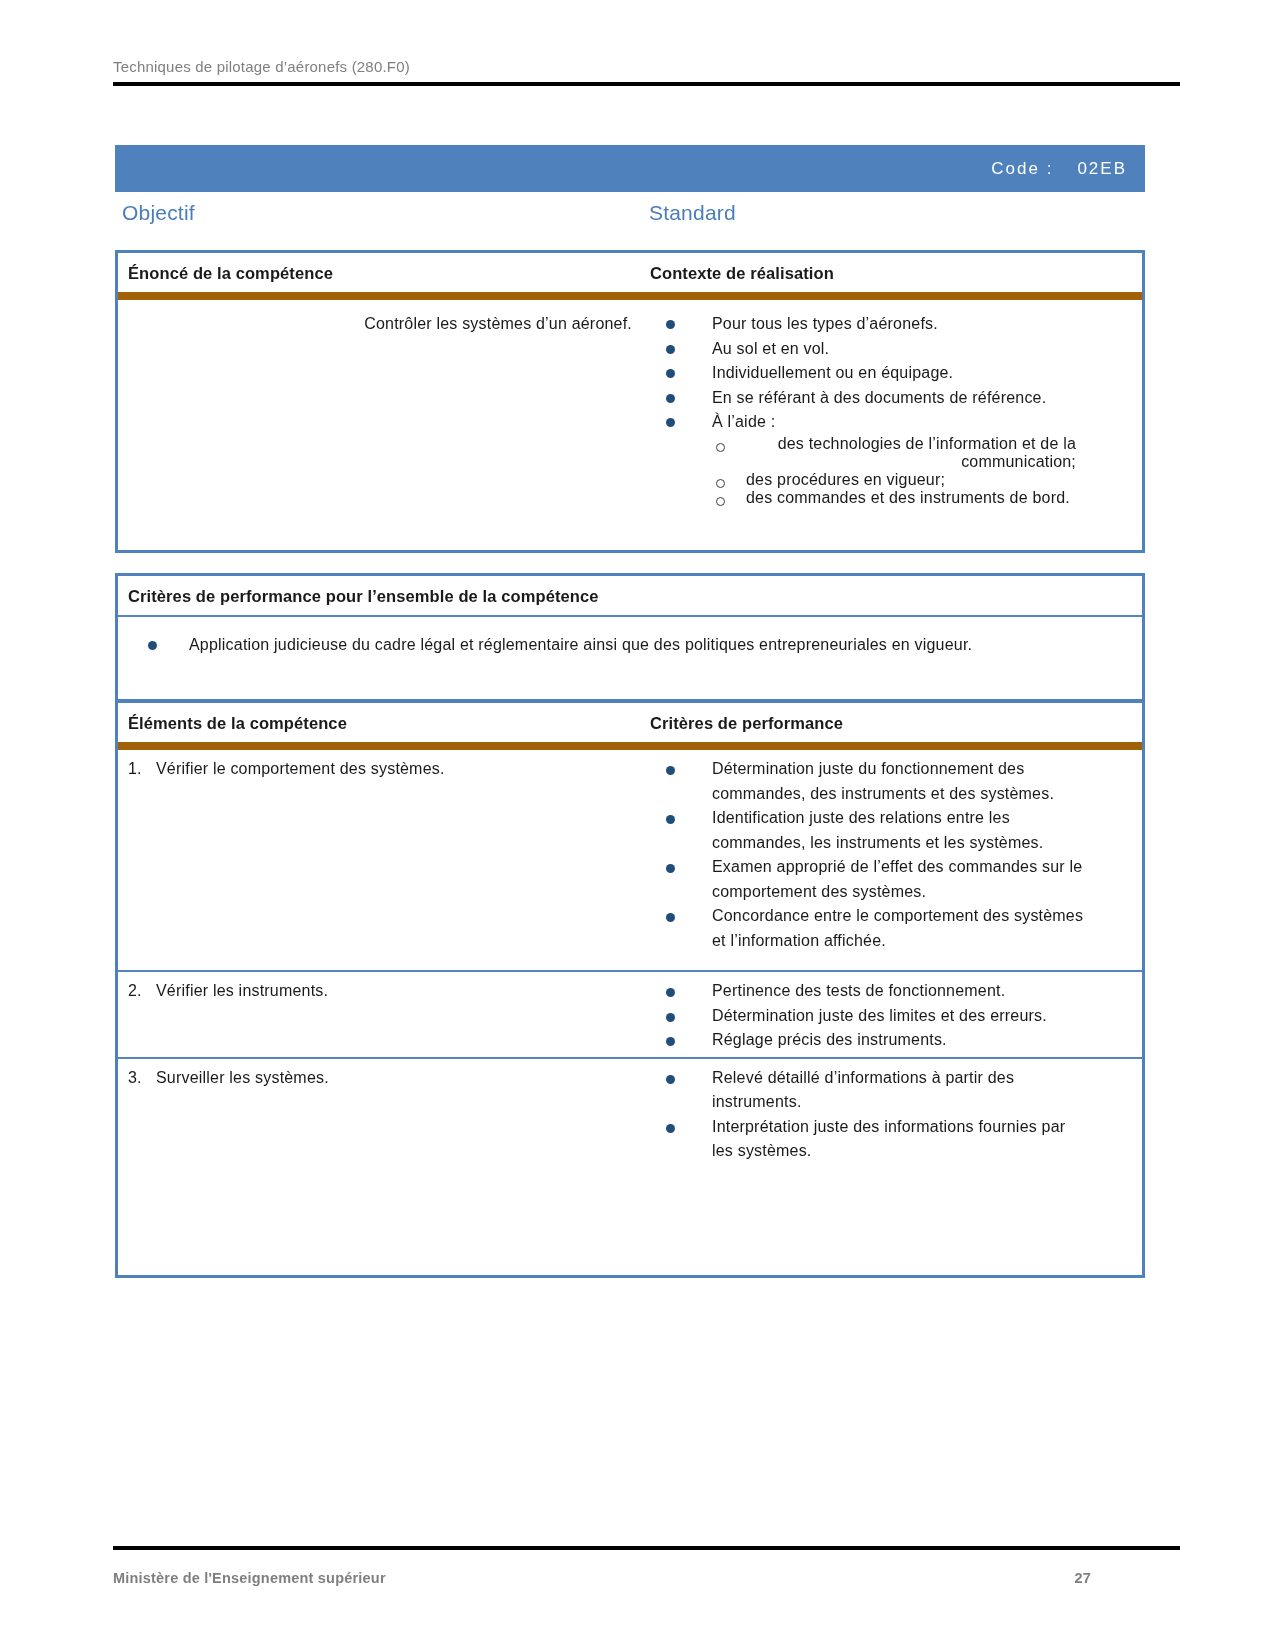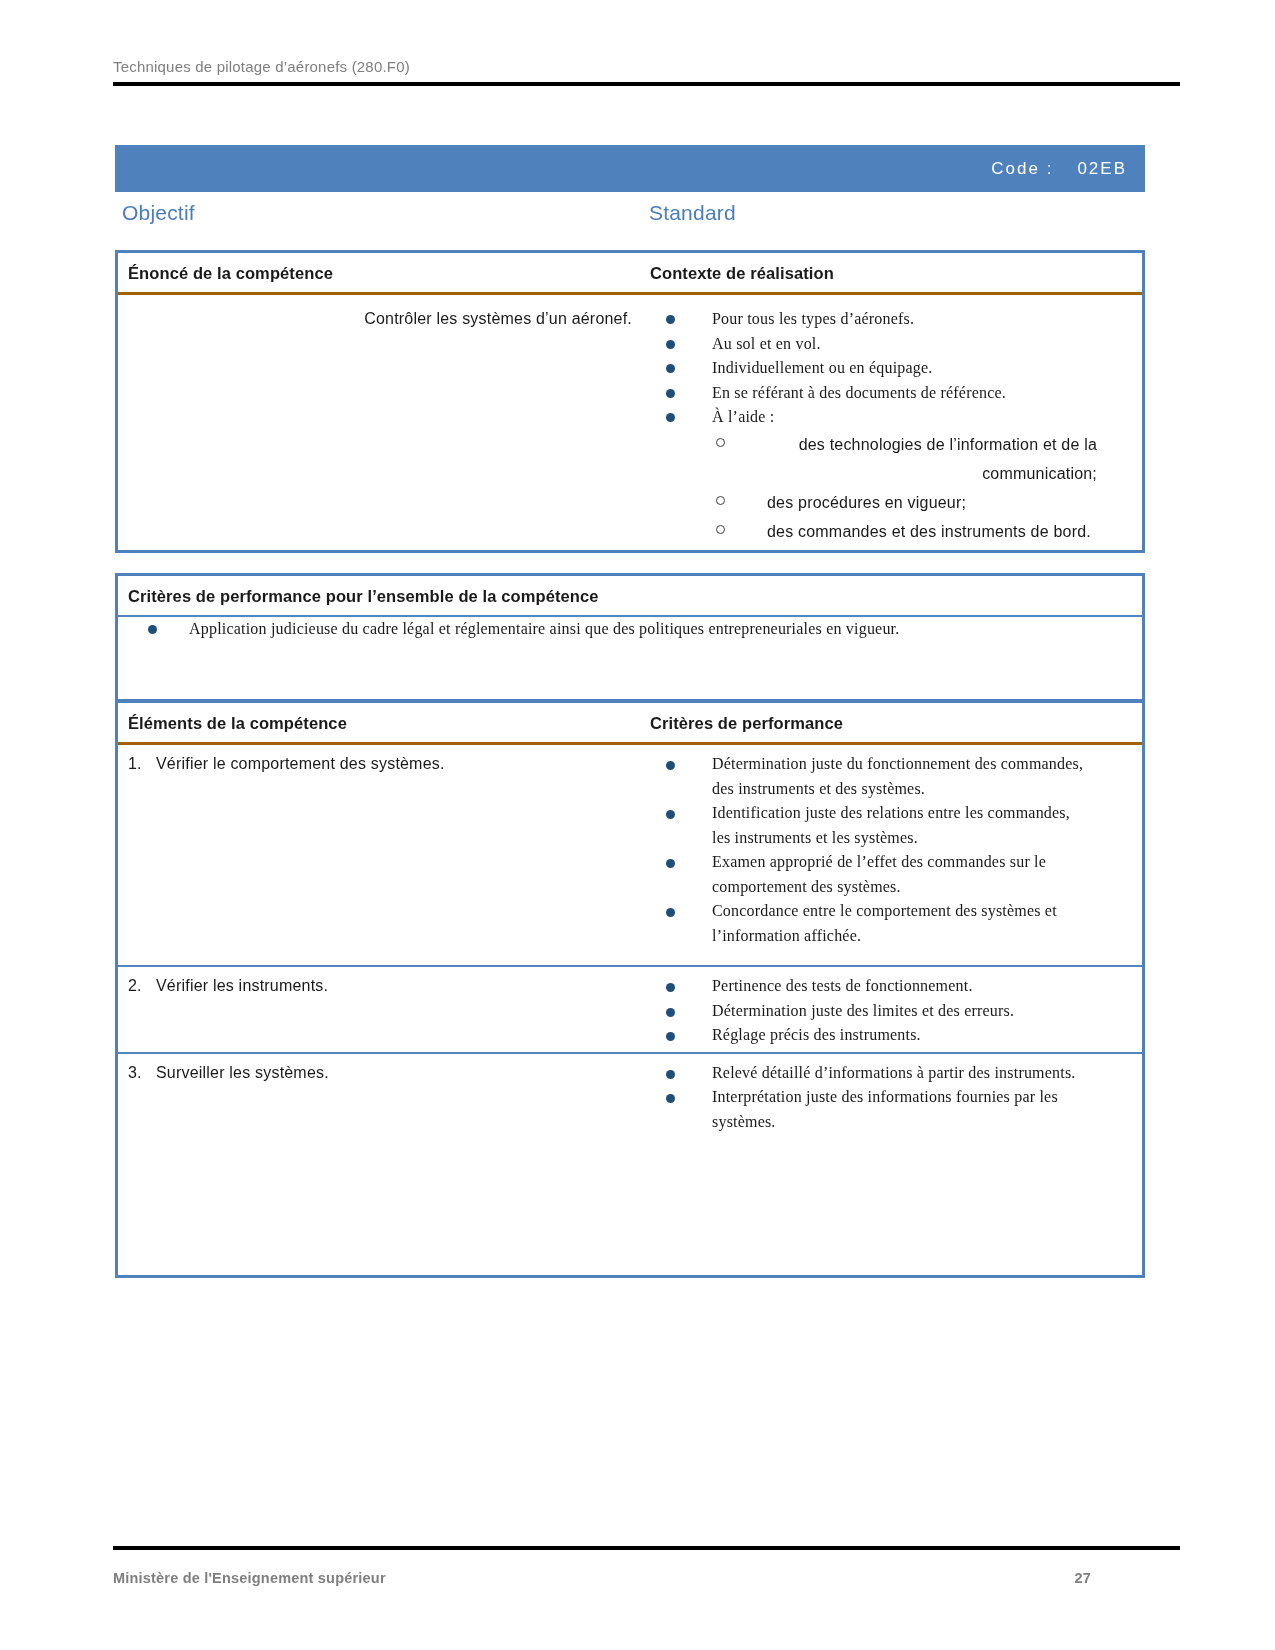--- a/index.html
+++ b/index.html
@@ -26,37 +26,37 @@
   .sec-heading{position:absolute;top:201px;font-size:21px;font-weight:normal;color:#4A7DBB;letter-spacing:.2px;}
   .h-objectif{left:122px;}
   .h-standard{left:649px;}
 
   
   .tbl{position:absolute;left:115px;width:1030px;border:3px solid #4F81BD;background:#fff;}
   .tbl1{top:250px;height:303px;}
   .tbl2{top:573px;height:129px;}
   .tbl3{top:700px;height:578px;}
 
-  .hdr-row{display:grid;grid-template-columns:522px 1fr;border-bottom:3px solid #a16207;}
+  .hdr-row{display:grid;grid-template-columns:522px 1fr;border-bottom:8px solid #a16207;}
   .hdr-cell{font-size:16.5px;font-weight:bold;padding:11px 8px 9px 10px;letter-spacing:.1px;}
 
   .body-row{display:grid;grid-template-columns:522px 1fr;text-align:right;}
   .cell{font-size:16px;line-height:24.5px;padding:12px 8px 6px 10px;letter-spacing:.2px;}
 
   ul.blt,ul.sub{list-style:none;margin:0;padding:0;}
-  li.b{display:flex;align-items:flex-start;font-family:Liberation Serif, serif;}
+  li.b{display:flex;align-items:flex-start;}
   .dot{flex:0 0 auto;width:9px;height:9px;border-radius:50%;background:#1F4E79;margin:8px 0 0 26px;}
   .b-text{margin-left:37px;max-width:375px;font-size:16px;line-height:24.5px;letter-spacing:.2px;}
   li.s{display:flex;align-items:flex-start;}
   .circ{flex:0 0 auto;width:9px;height:9px;border:1.5px solid #3f3f3f;border-radius:50%;margin:8px 0 0 76px;background:transparent;}
-  .s-text{margin-left:42px;max-width:330px;font-size:16px;line-height:29px;letter-spacing:.2px;}
+  .s-text{margin-left:21px;max-width:330px;font-size:16px;line-height:18px;letter-spacing:.2px;}
 
   
   .tbl2 .hdr-single{font-size:16.5px;font-weight:bold;padding:11px 8px 9px 10px;border-bottom:2px solid #5585BE;letter-spacing:.1px;}
-  .tbl2 .b2-row{padding-top:0;}
+  .tbl2 .b2-row{padding-top:16px;}
   .tbl2 .dot{margin-left:30px;}
   .tbl2 .b-text{margin-left:32px;max-width:800px;}
 
   
   .t3-row{display:grid;grid-template-columns:522px 1fr;border-bottom:2px solid #5585BE;padding:7px 0 4px 0;}
   .t3-row.last{border-bottom:none;}
   .t3-row.r1{min-height:222px;}
   .t3-row.r2{min-height:85px;}
   .el-cell{display:flex;align-items:flex-start;font-size:16px;line-height:24.5px;letter-spacing:.2px;}
   .el-num{flex:0 0 auto;margin-left:10px;width:28px;}

